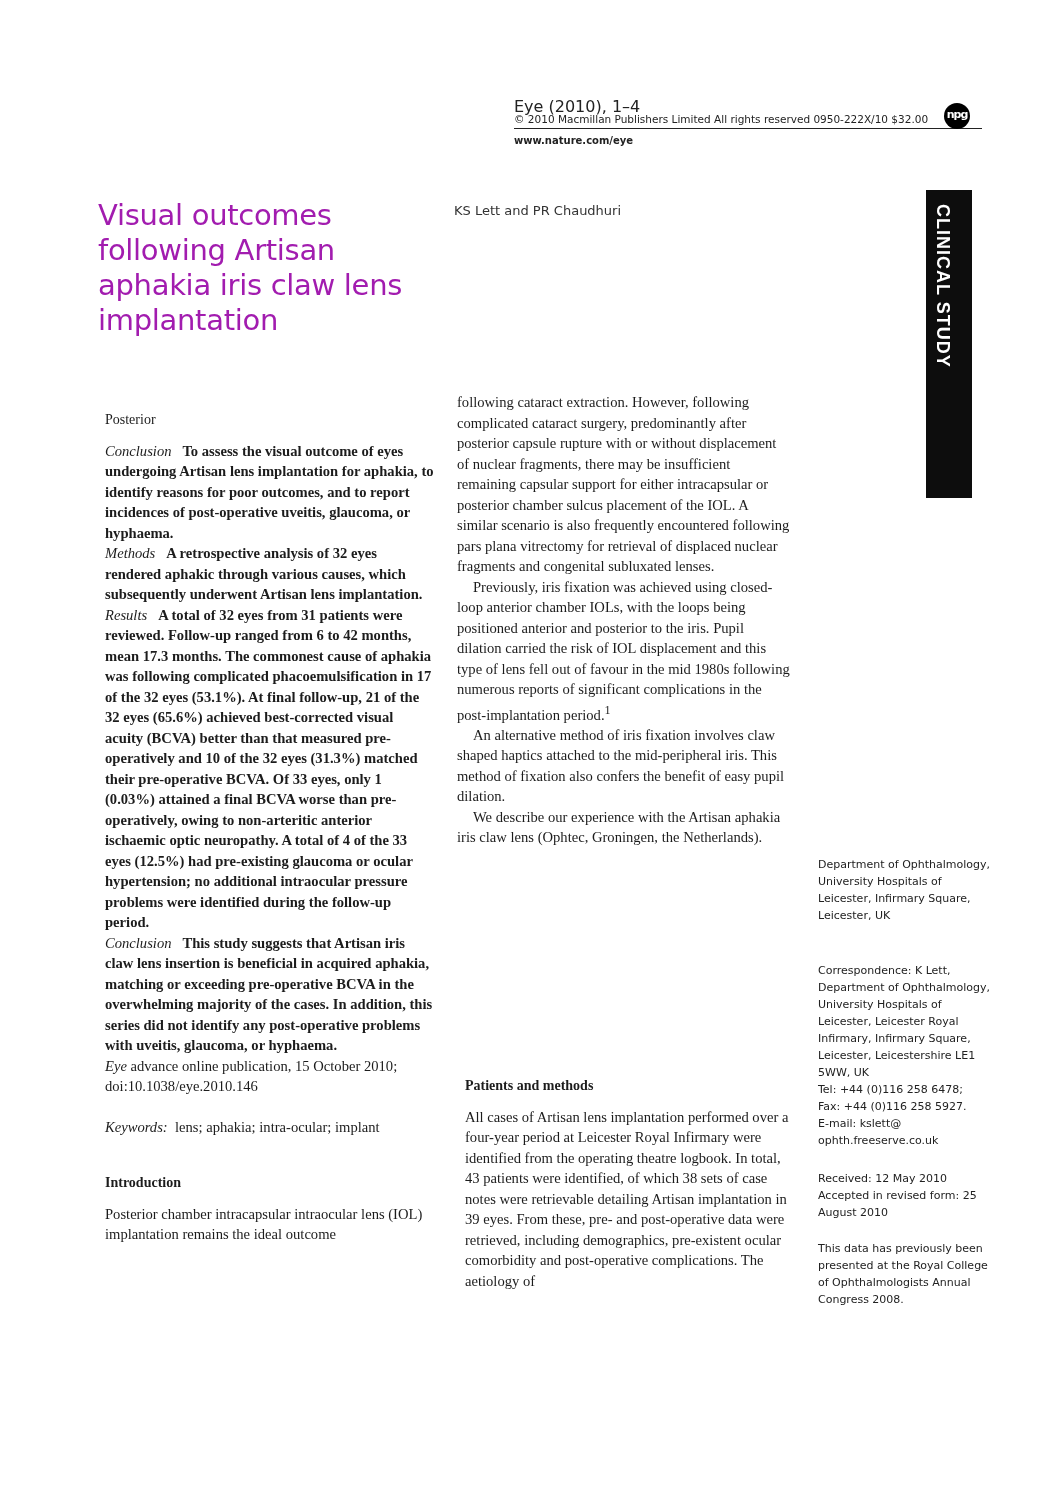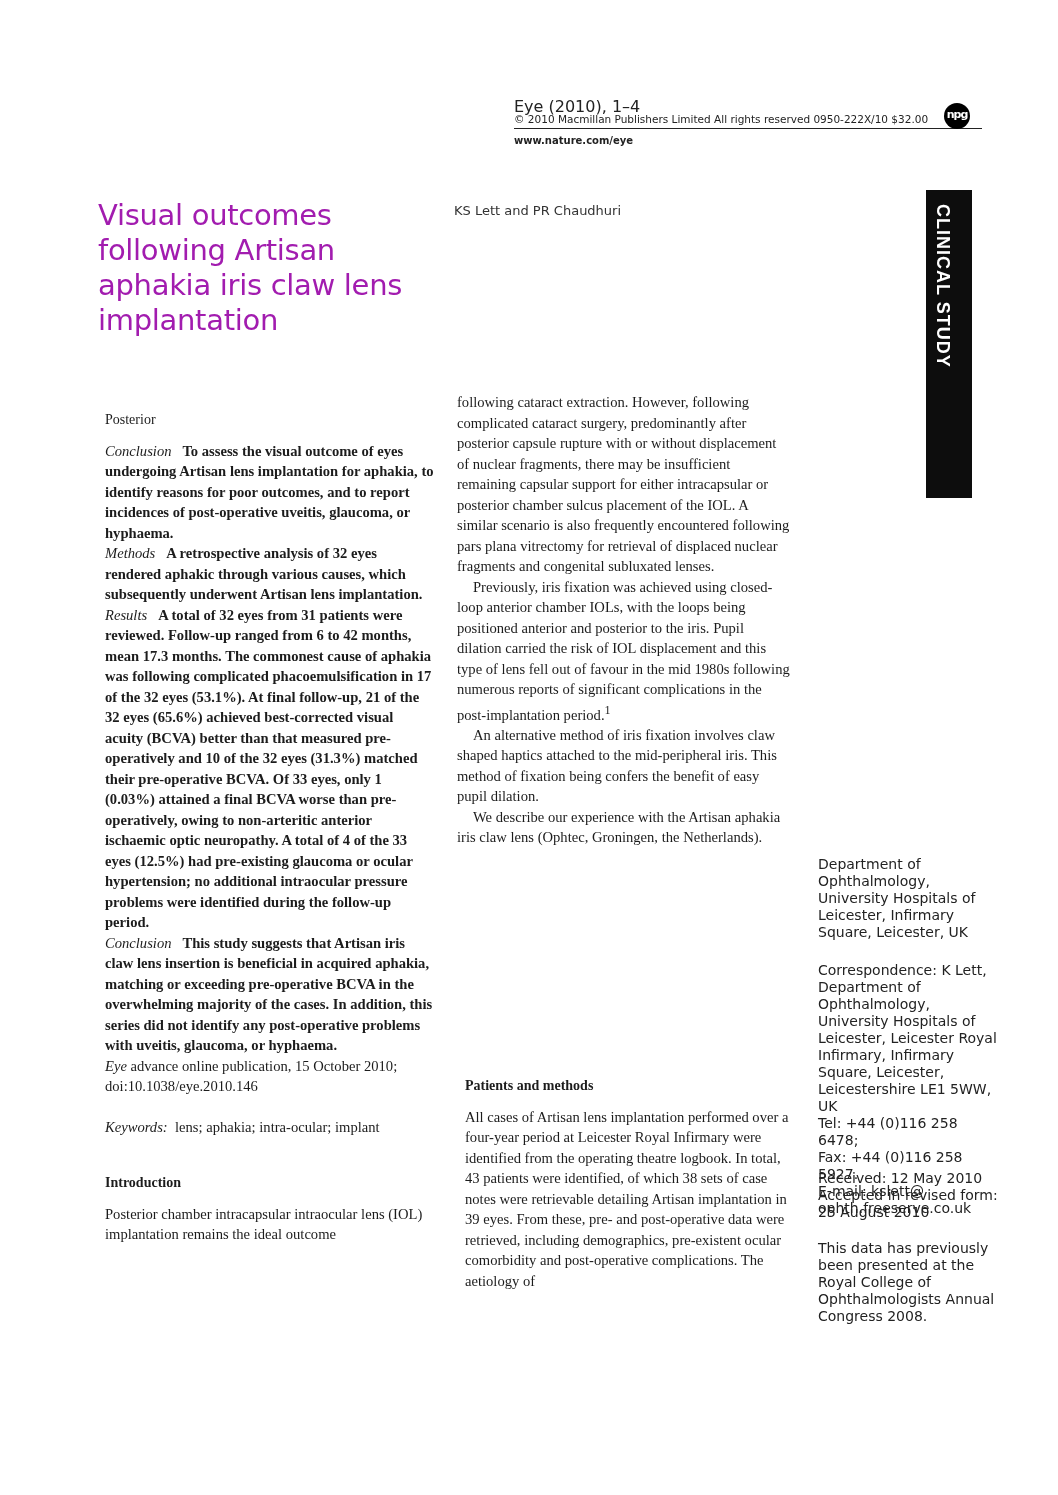--- a/index.html
+++ b/index.html
@@ -22,21 +22,21 @@
   .col p { margin: 0; }
   .col .ind { text-indent: 16px; }
   .col i { font-style: italic; }
   .col1 { left: 105px; top: 410px; width: 330px; }
   .col2 { left: 457px; top: 392px; width: 335px; }
   .col3 { left: 465px; top: 1076px; width: 330px; }
   .h { font-weight: bold; font-size: 14px; margin: 0; }
   .abs-text { font-weight: bold; }
   .abs-text i { font-weight: normal; }
 
-  .side { left: 818px; width: 180px; font-family: "DejaVu Sans", sans-serif; font-size: 14px; line-height: 17px; color: #222; }
+  .side { left: 818px; width: 180px; font-family: "DejaVu Sans", sans-serif; font-size: 11px; line-height: 17px; color: #222; }
   .side p { margin: 0; }
 </style>
 </head>
 <body>
 
 <div class="abs hdr">
   <div class="j">Eye (2010), 1–4</div>
   <div>© 2010 Macmillan Publishers Limited All rights reserved 0950-222X/10 $32.00</div>
   <div class="rule"></div>
   <div class="url">www.nature.com/eye</div>
@@ -62,21 +62,21 @@
   <p><i>Keywords:</i>&nbsp; <span>lens; aphakia; intra-ocular; implant</span></p>
   <div style="height:36px"></div>
   <p class="h">Introduction</p>
   <div style="height:10px"></div>
   <p>Posterior chamber intracapsular intraocular lens (IOL) implantation remains the ideal outcome</p>
 </div>
 
 <div class="abs col col2">
   <p>following cataract extraction. However, following complicated cataract surgery, predominantly after posterior capsule rupture with or without displacement of nuclear fragments, there may be insufficient remaining capsular support for either intracapsular or posterior chamber sulcus placement of the IOL. A similar scenario is also frequently encountered following pars plana vitrectomy for retrieval of displaced nuclear fragments and congenital subluxated lenses.</p>
   <p class="ind"><span>Previously, iris fixation was achieved using closed-loop anterior chamber IOLs, with the loops being positioned anterior and posterior to the iris. Pupil dilation carried the risk of IOL displacement and this type of lens fell out of favour in the mid 1980s following numerous reports of significant complications in the post-implantation period.</span><sup>1</sup></p>
-  <p class="ind">An alternative method of iris fixation involves claw shaped haptics attached to the mid-peripheral iris. This method of fixation being confers the benefit of easy pupil dilation.</p>
+  <p class="ind">An alternative method of iris fixation involves claw shaped haptics attached to the mid-peripheral iris. This method of fixation also confers the benefit of easy pupil dilation.</p>
   <p class="ind">We describe our experience with the Artisan aphakia iris claw lens (Ophtec, Groningen, the Netherlands).</p>
 </div>
 
 <div class="abs col col3">
   <p class="h">Patients and methods</p>
   <div style="height:10px"></div>
   <p>All cases of Artisan lens implantation performed over a four-year period at Leicester Royal Infirmary were identified from the operating theatre logbook. In total, 43 patients were identified, of which 38 sets of case notes were retrievable detailing Artisan implantation in 39 eyes. From these, pre- and post-operative data were retrieved, including demographics, pre-existent ocular comorbidity and post-operative complications. The aetiology of</p>
 </div>
 
 <div class="abs side" style="top:856px;">

